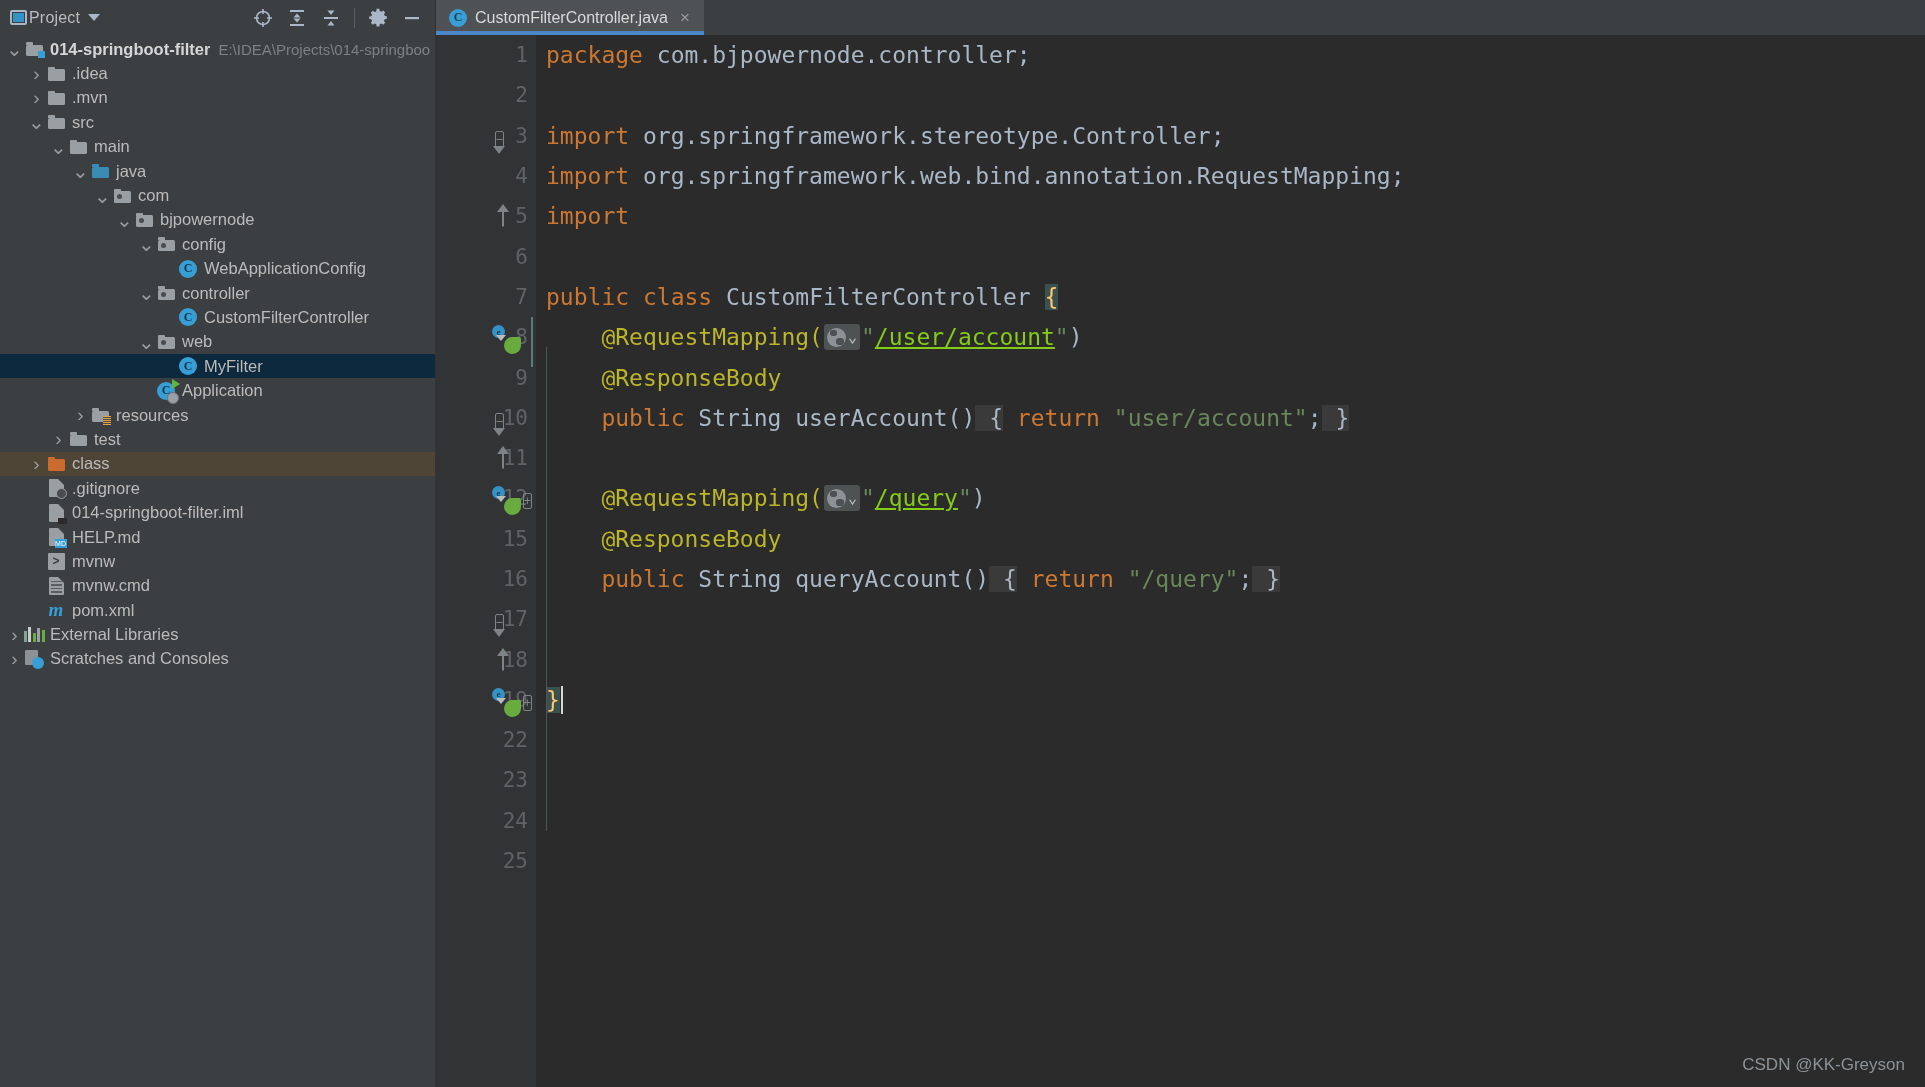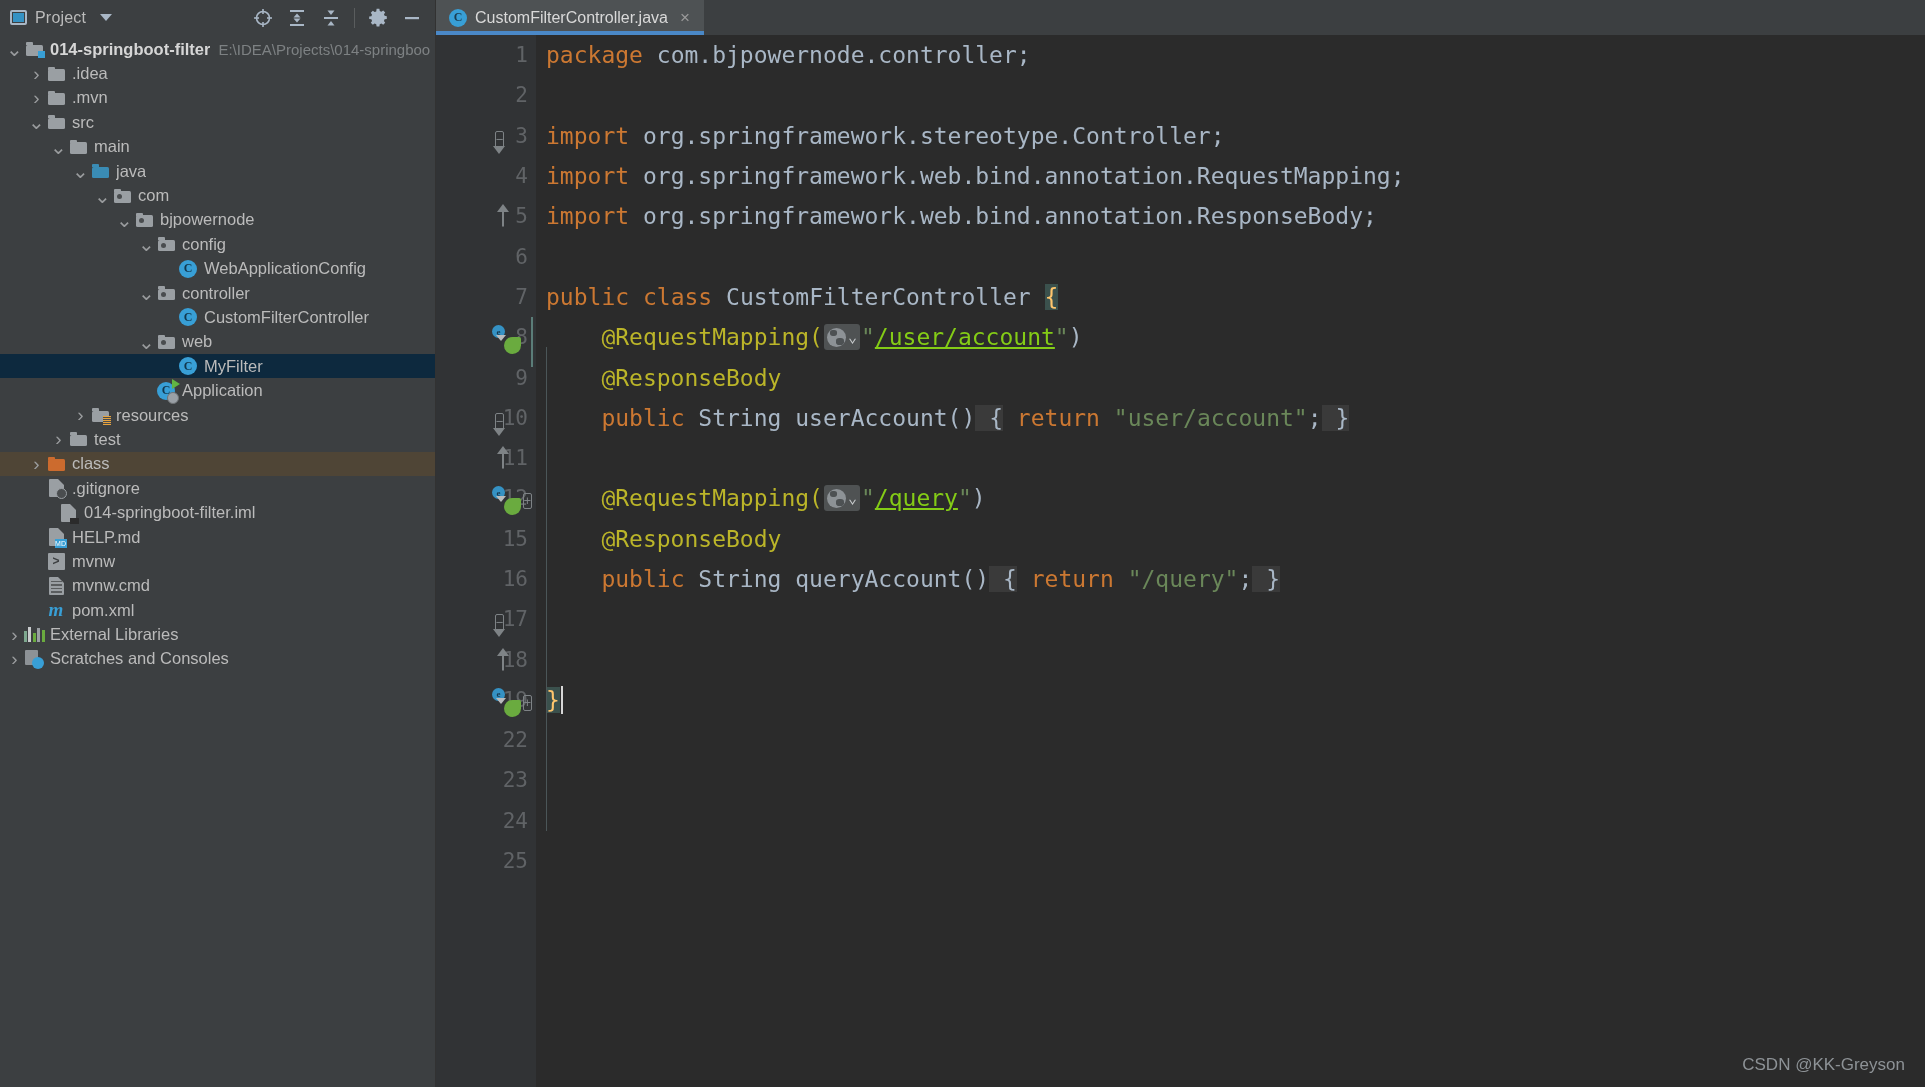--- a/index.html
+++ b/index.html
@@ -12,21 +12,21 @@
   .app { position: relative; width: 1925px; height: 1087px; display: flex; flex-direction: column; }
 
   
   .topstrip { display: flex; height: 35px; background: #3c3f41; flex: 0 0 35px; }
 
   .proj-toolbar {
     width: 436px; height: 35px; background: #3c3f41;
     display: flex; align-items: center; padding: 0 6px 0 10px;
     border-right: 1px solid #323232;
   }
-  .proj-title { display: flex; align-items: center; gap: 8px; }
+  .proj-title { display: flex; align-items: center; gap: 2px; }
   .proj-ico {
     width: 17px; height: 15px; border: 2px solid #a9b7c6; border-radius: 2px;
     background: #3c3f41; position: relative;
   }
   .proj-ico::after {
     content: ""; position: absolute; left: 1px; top: 1px; right: 1px; bottom: 1px;
     background: #3592c4;
   }
   .proj-label { color: #bbbbbb; font-size: 16px; letter-spacing: .2px; }
   .caret-dn {
@@ -467,21 +467,21 @@
         </div>
         <div class="row" style="padding-left: 28px;">
           <span class="arrow none"></span>
           <span class="ibox">
             <span class="file">
               <span class="badge gray"></span>
             </span>
           </span>
           <span class="lbl">.gitignore</span>
         </div>
-        <div class="row" style="padding-left: 40px;">
+        <div class="row" style="padding-left: 28px;">
           <span class="arrow none"></span>
           <span class="ibox">
             <span class="file">
               <span class="badge dk"></span>
             </span>
           </span>
           <span class="lbl">014-springboot-filter.iml</span>
         </div>
         <div class="row" style="padding-left: 28px;">
           <span class="arrow none"></span>
@@ -616,21 +616,21 @@
           </div>
           <div class="gline">
             <span>25</span>
           </div>
         </div>
       <div class="codearea" id="codearea">
           <div class="cline"><span class="kw">package</span><span class="white"> com.bjpowernode.controller;</span></div>
           <div class="cline"></div>
           <div class="cline"><span class="kw">import</span><span class="white"> org.springframework.stereotype.Controller;</span></div>
           <div class="cline"><span class="kw">import</span><span class="white"> org.springframework.web.bind.annotation.RequestMapping;</span></div>
-          <div class="cline"><span class="kw">import</span><span class="white"> org.springframework.web.bind.annotation.ResponseBody;</span></div>
+          <div class="cline"><span class="kw">import</span></div>
           <div class="cline"></div>
           <div class="cline"><span class="kw">public</span><span class="white"> </span><span class="kw">class</span><span class="white"> CustomFilterController </span><span class="hl-brace">{</span></div>
           <div class="cline"><span class="ann">    @RequestMapping(</span><span class="globe-widget"><span class="globe"></span><span class="chev">⌄</span></span><span class="str">"</span><span class="url">/user/account</span><span class="str">"</span><span class="white">)</span></div>
           <div class="cline"><span class="ann">    @ResponseBody</span></div>
           <div class="cline"><span class="white">    </span><span class="kw">public</span><span class="white"> String userAccount()</span><span class="hl-gray"> </span><span class="hl-gray">{</span><span class="white"> </span><span class="kw">return</span><span class="white"> </span><span class="str">"user/account"</span><span class="white">;</span><span class="hl-gray"> </span><span class="hl-gray">}</span></div>
           <div class="cline"></div>
           <div class="cline"><span class="ann">    @RequestMapping(</span><span class="globe-widget"><span class="globe"></span><span class="chev">⌄</span></span><span class="str">"</span><span class="url">/query</span><span class="str">"</span><span class="white">)</span></div>
           <div class="cline"><span class="ann">    @ResponseBody</span></div>
           <div class="cline"><span class="white">    </span><span class="kw">public</span><span class="white"> String queryAccount()</span><span class="hl-gray"> </span><span class="hl-gray">{</span><span class="white"> </span><span class="kw">return</span><span class="white"> </span><span class="str">"/query"</span><span class="white">;</span><span class="hl-gray"> </span><span class="hl-gray">}</span></div>
           <div class="cline"></div>

